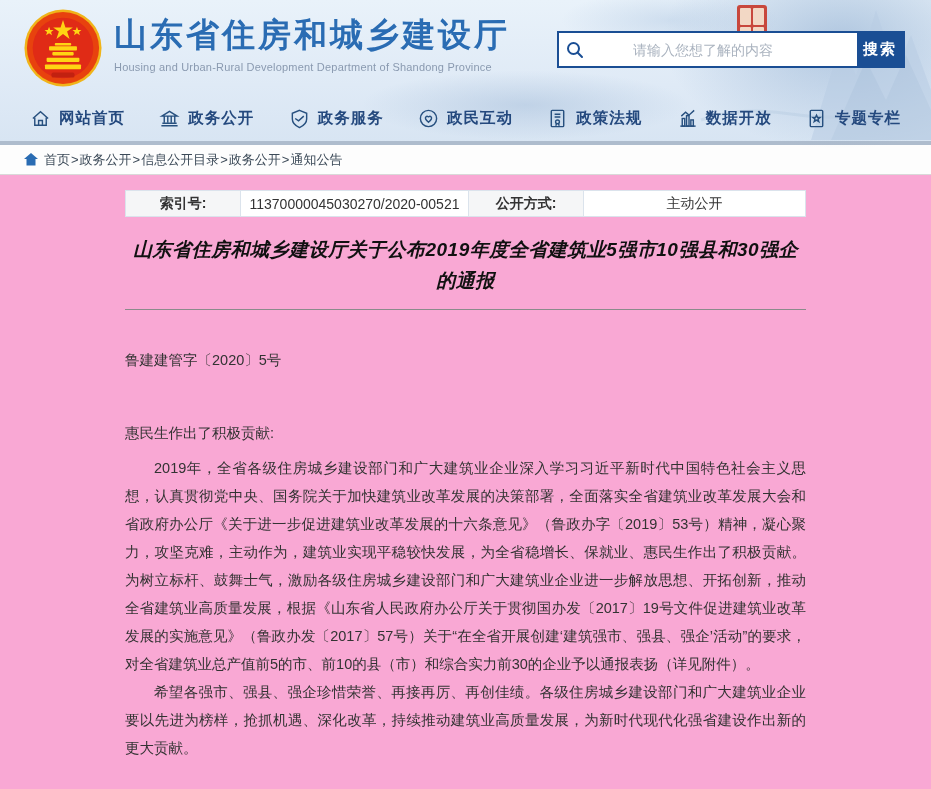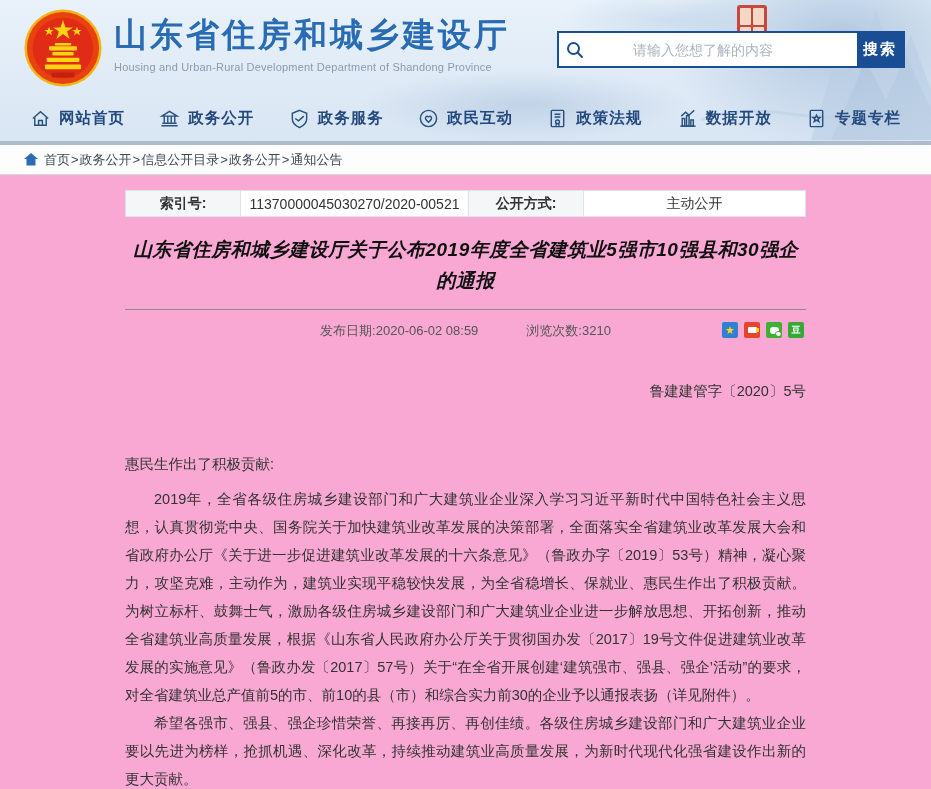--- a/index.html
+++ b/index.html
@@ -73,21 +73,21 @@
   .share-qzone { background:#2f7fd3; color:#ffd715; font-size:11px; }
   .share-weibo { background:#e6442e; }
   .share-weibo .cam { width:9px; height:6px; background:#fff; border-radius:1px; position:relative; }
   .share-weibo .cam::after { content:""; position:absolute; right:-2px; top:1px; width:3px; height:4px; background:#ffd715; }
   .share-wechat { background:#3eb135; }
   .share-wechat .bub { position:relative; width:9px; height:7px; background:#fff; border-radius:3px; }
   .share-wechat .bub::after { content:""; position:absolute; right:-2px; bottom:-2px; width:5px; height:4px;
                               background:#fff; border-radius:2px; outline:1px solid #3eb135; }
   .share-douban { background:#35a835; font-size:9px; font-weight:bold; }
 
-  .doc-number { margin-top:41px; text-align:right; font-size:14.5px; color:#333; }
+  .doc-number { margin-top:41px; text-align:left; font-size:14.5px; color:#333; }
 
   .article-body { margin-top:49px; font-size:14.5px; color:#333; line-height:28px; text-align:justify; }
   .salutation { margin-bottom:7px; }
   .article-body p.para { text-indent:2em; }
 </style>
 </head>
 <body>
 
 <div class="page">
 
@@ -226,34 +226,20 @@
           <td class="meta-value-wide">11370000045030270/2020-00521</td>
           <td class="meta-label">公开方式:</td>
           <td class="meta-value">主动公开</td>
         </tr>
       </tbody>
     </table>
 
     <h1 class="article-title">山东省住房和城乡建设厅关于公布2019年度全省建筑业5强市10强县和30强企的通报</h1>
     <hr class="title-rule">
 
-    <div class="article-meta">
-      <span>发布日期:2020-06-02 08:59</span>
-      <span>浏览次数:3210</span>
-      <span class="share-icons">
-        <span class="share-icon share-qzone">★</span>
-        <span class="share-icon share-weibo">
-            <span class="cam"></span>
-          </span>
-        <span class="share-icon share-wechat">
-            <span class="bub"></span>
-          </span>
-        <span class="share-icon share-douban">豆</span>
-      </span>
-    </div>
 
     <div class="doc-number">鲁建建管字〔2020〕5号</div>
 
     <div class="article-body">
       <p class="salutation">惠民生作出了积极贡献:</p>
       <p class="para">2019年，全省各级住房城乡建设部门和广大建筑业企业深入学习习近平新时代中国特色社会主义思想，认真贯彻党中央、国务院关于加快建筑业改革发展的决策部署，全面落实全省建筑业改革发展大会和省政府办公厅《关于进一步促进建筑业改革发展的十六条意见》（鲁政办字〔2019〕53号）精神，凝心聚力，攻坚克难，主动作为，建筑业实现平稳较快发展，为全省稳增长、保就业、惠民生作出了积极贡献。为树立标杆、鼓舞士气，激励各级住房城乡建设部门和广大建筑业企业进一步解放思想、开拓创新，推动全省建筑业高质量发展，根据《山东省人民政府办公厅关于贯彻国办发〔2017〕19号文件促进建筑业改革发展的实施意见》（鲁政办发〔2017〕57号）关于“在全省开展创建‘建筑强市、强县、强企’活动”的要求，对全省建筑业总产值前5的市、前10的县（市）和综合实力前30的企业予以通报表扬（详见附件）。</p>
       <p class="para">希望各强市、强县、强企珍惜荣誉、再接再厉、再创佳绩。各级住房城乡建设部门和广大建筑业企业要以先进为榜样，抢抓机遇、深化改革，持续推动建筑业高质量发展，为新时代现代化强省建设作出新的更大贡献。</p>
     </div>
 
   </div>

